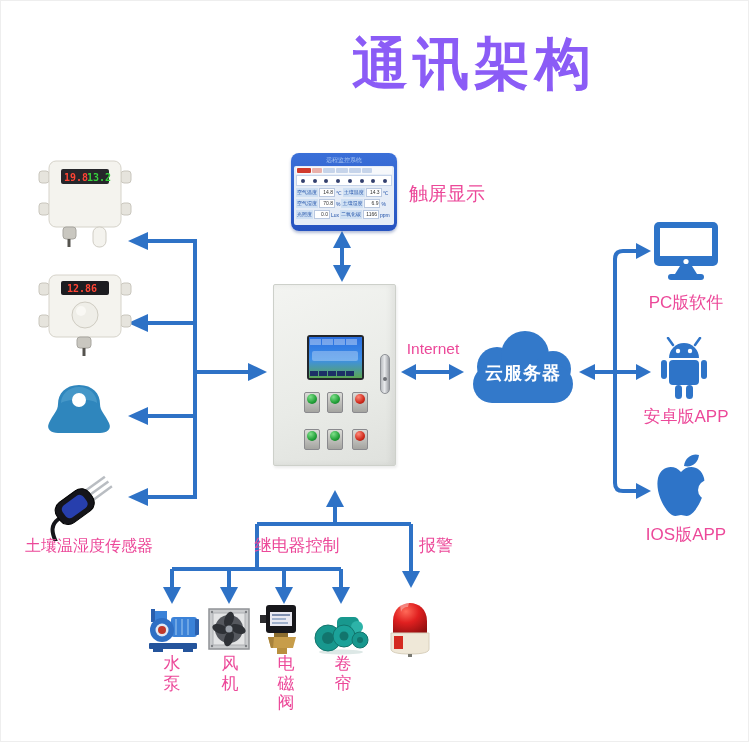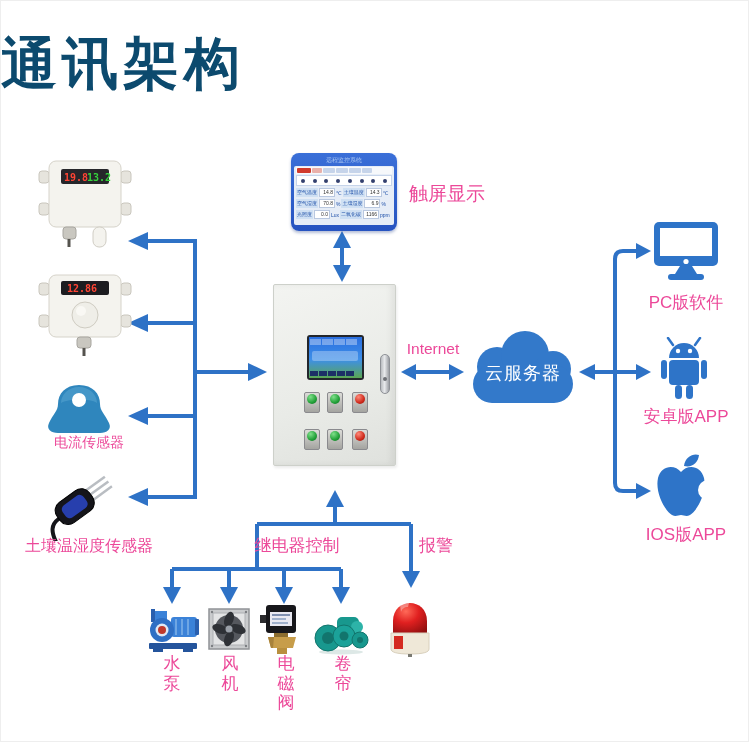--- a/index.html
+++ b/index.html
@@ -4,22 +4,22 @@
 <style>
   html,body{margin:0;padding:0;background:#fff;}
   #canvas{
     position:relative;width:749px;height:742px;margin:0 auto;
     background:#fff;border:1px solid #eee;box-sizing:border-box;
     font-family:"Liberation Sans","DejaVu Sans",sans-serif;
     overflow:hidden;
   }
   .abs{position:absolute;}
   .title{
-    left:0;top:26px;width:595px;text-align:left;
-    font-size:56px;font-weight:800;color:#0c4a6e;letter-spacing:5px;
+    left:0;top:26px;width:595px;text-align:right;
+    font-size:56px;font-weight:800;color:#8b5cf6;letter-spacing:5px;
   }
   .blue-label{color:#ec4899;font-weight:normal;text-align:center;}
   .fs14{font-size:14px;}
   .fs13{font-size:16px;}
   .fs17{font-size:17px;}
   .fs19{font-size:19px;}
   svg{display:block;}
   
   #wires{left:0;top:0;pointer-events:none;}
   
@@ -55,21 +55,21 @@
   .hmi .chips-bot i{width:8px;height:5px;background:#1c2f66;display:block;}
   .handle{position:absolute;left:106px;top:69px;width:10px;height:40px;border-radius:5px;
     background:linear-gradient(90deg,#b9bcc0,#e8eaec 45%,#9b9ea3);border:1px solid #8e9196;box-sizing:border-box;}
   .handle:after{content:"";position:absolute;left:2px;top:22px;width:4px;height:4px;border-radius:50%;background:#6e7176;}
   .pbtn{position:absolute;width:16px;height:21px;background:linear-gradient(180deg,#dcdcd8,#a4a4a0);border:1px solid #8a8a8e;border-radius:2px;box-sizing:border-box;}
   .pbtn i{position:absolute;left:2px;top:1px;width:10px;height:10px;border-radius:50%;display:block;}
   .pbtn.green i{background:radial-gradient(circle at 35% 30%,#7fe08a,#22a038 60%,#0d6b22);}
   .pbtn.red i{background:radial-gradient(circle at 35% 30%,#ff8a7a,#cf2a1c 60%,#8d150c);}
   
   .vlabel{width:22px;word-break:break-all;line-height:1.15;font-size:17px;}
-  .cloud-text{color:#fff;font-weight:normal;font-size:18px;text-align:center;letter-spacing:1px;}
+  .cloud-text{color:#fff;font-weight:bold;font-size:18px;text-align:center;letter-spacing:1px;}
 </style>
 </head>
 <body>
 
 <div id="canvas">
 
   <div class="abs title">通讯架构</div>
 
   <svg id="wires" class="abs" width="749" height="742" viewBox="0 0 749 742">
     <g stroke="#2e72c6" stroke-width="4" fill="none">
@@ -156,21 +156,20 @@
     <circle cx="44" cy="38" r="5" fill="#fbfaf6" opacity="0.8"></circle>
     <rect x="40" y="64" width="14" height="11" rx="3" fill="#c9c7c0" stroke="#a8a6a0"></rect>
     <line x1="47" y1="75" x2="47" y2="83" stroke="#55534e" stroke-width="3"></line>
   </svg>
 
   <svg class="abs" style="left:42px;top:382px" width="72" height="54" viewBox="0 0 72 54">
     <path d="M36,2 C22,2 15,11 15,21 C15,28 10,31 6,40 C3,46 8,50 15,50 L57,50 C64,50 69,46 66,40 C62,31 57,28 57,21 C57,11 50,2 36,2 Z" fill="#2f86bd"></path>
     <path d="M36,4 C25,4 18,12 18,20 C24,16 46,15 54,20 C54,12 47,4 36,4 Z" fill="#55a4cf" opacity="0.6"></path>
     <circle cx="36" cy="17" r="7" fill="#ffffff"></circle>
   </svg>
-  <div class="abs blue-label fs14" style="left:18px;top:433px;width:140px">电流传感器</div>
 
   <svg class="abs" style="left:34px;top:466px" width="88" height="74" viewBox="0 0 88 74">
     <g transform="rotate(-36 40 40)">
       <line x1="58" y1="33" x2="82" y2="33" stroke="#b9bdc2" stroke-width="2.5"></line>
       <line x1="58" y1="39" x2="82" y2="39" stroke="#b9bdc2" stroke-width="2.5"></line>
       <line x1="58" y1="45" x2="82" y2="45" stroke="#b9bdc2" stroke-width="2.5"></line>
       <path d="M20,40 C10,40 6,46 4,58" stroke="#15151a" stroke-width="4" fill="none" stroke-linecap="round"></path>
       <rect x="20" y="27" width="40" height="25" rx="10" fill="#15151a" stroke="#000"></rect>
       <rect x="27" y="32" width="26" height="15" rx="5" fill="#2a47c8" opacity="0.85"></rect>
     </g>

